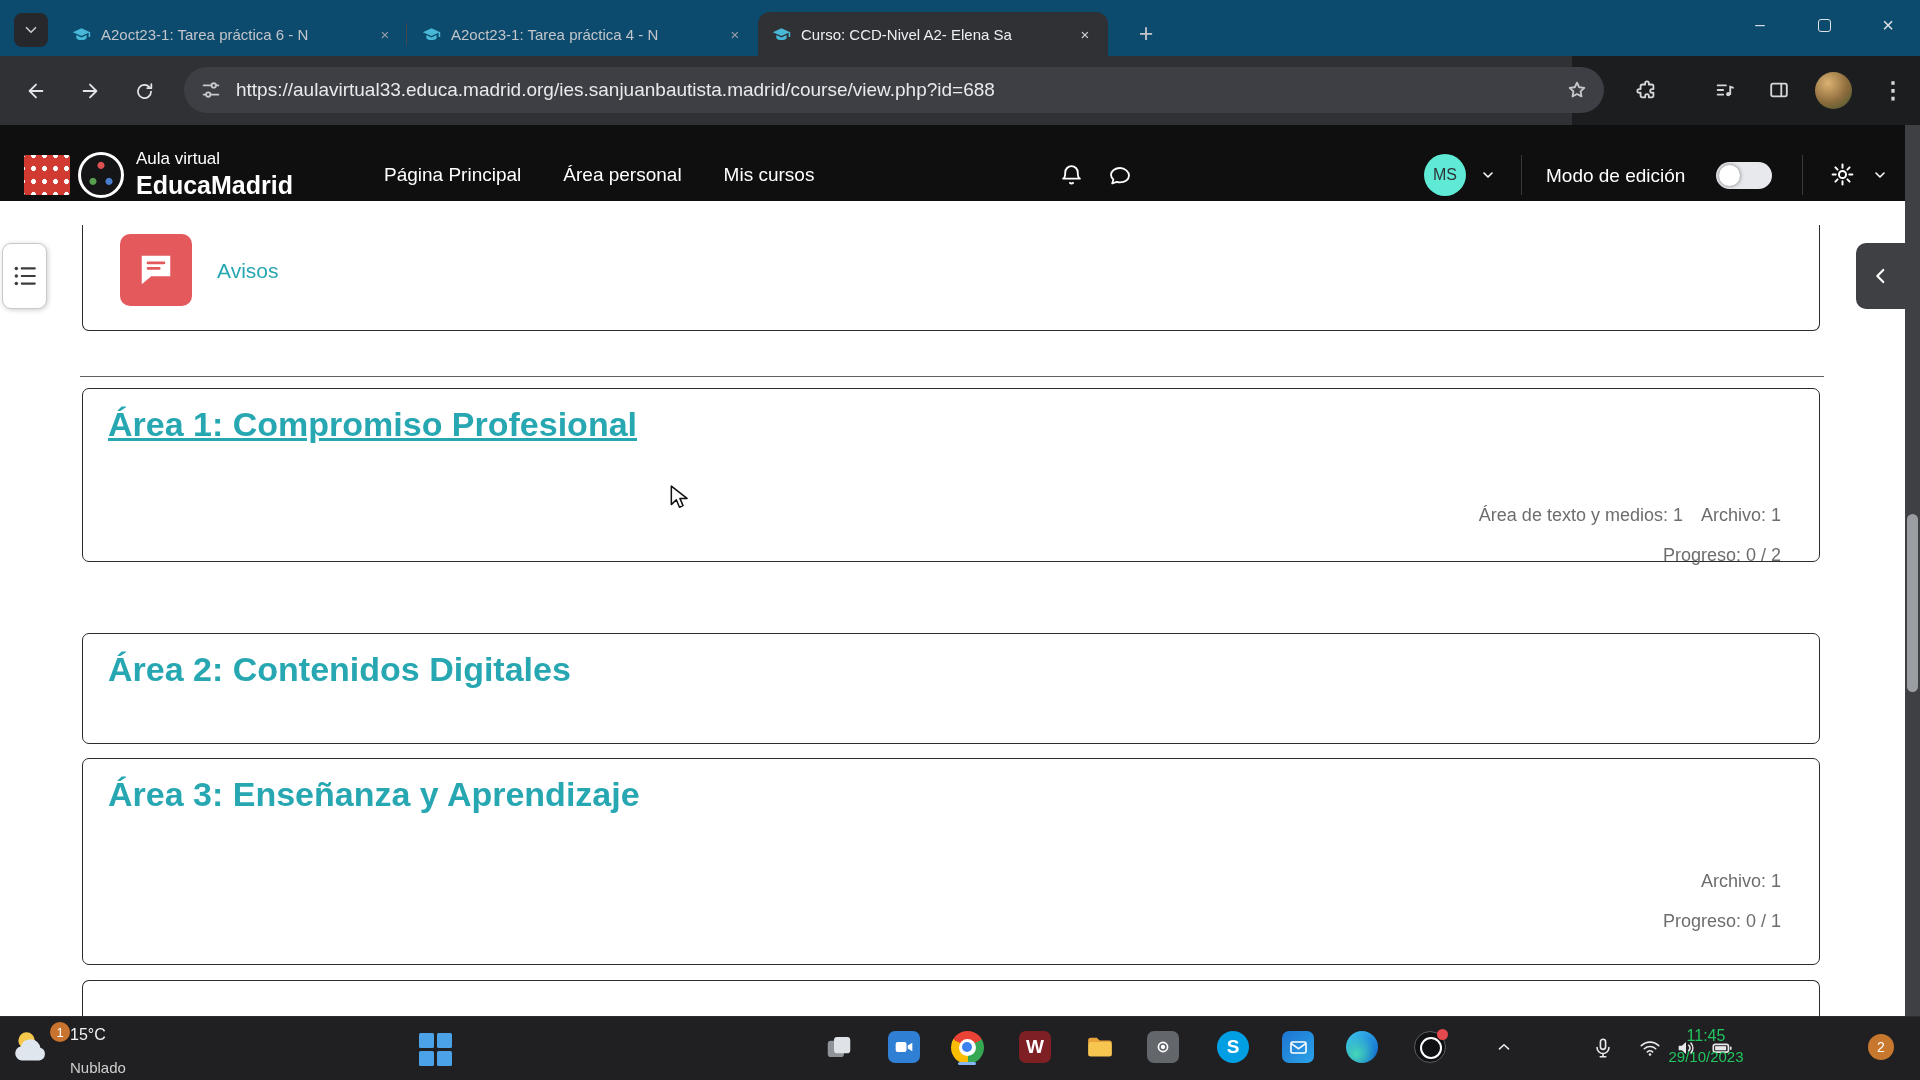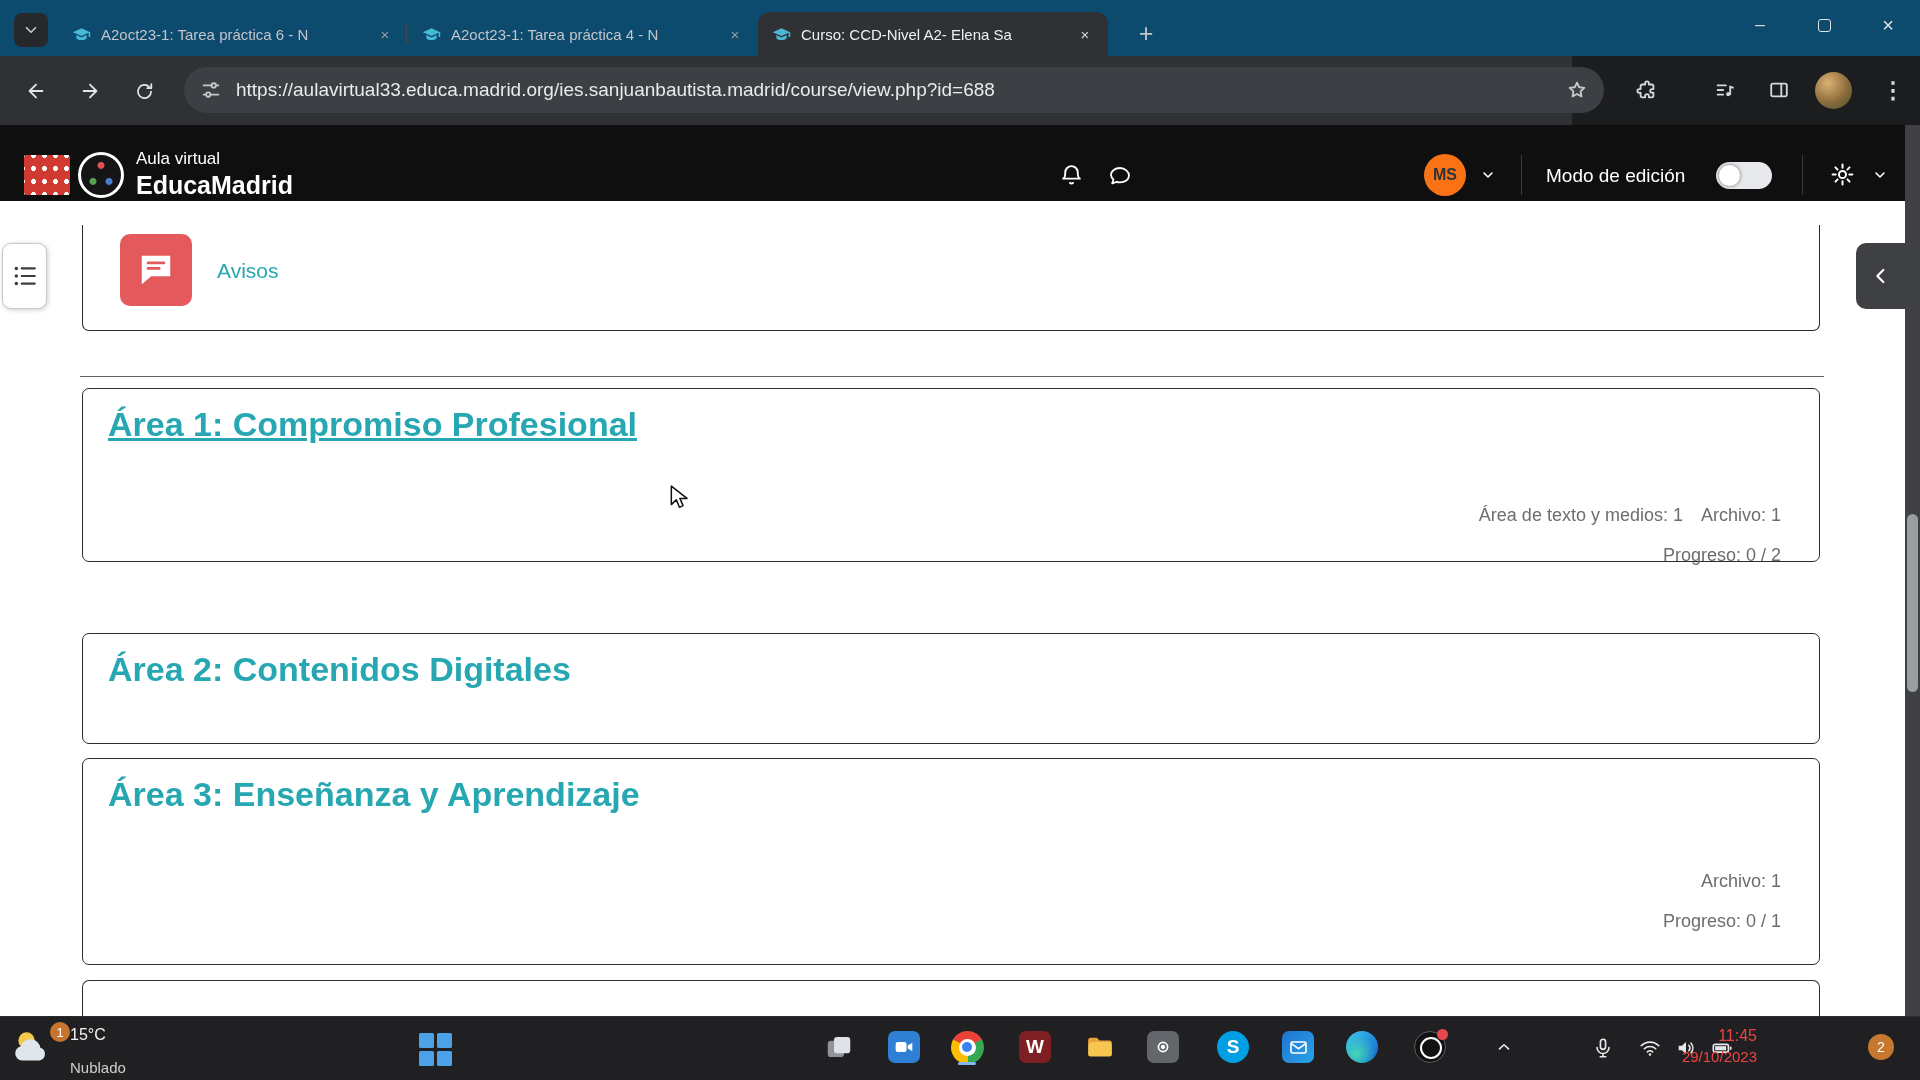--- a/index.html
+++ b/index.html
@@ -55,22 +55,22 @@
                radial-gradient(circle at 70% 66%,#4a7fd0 3px,transparent 4px),#151517}
   .brand{position:absolute;left:136px;top:24px;color:#fff;cursor:pointer}
   .brand-top{font-size:17px}
   .brand-bottom{font-size:25px;font-weight:bold;margin-top:2px}
   .mnav{position:absolute;left:384px;top:0;height:100px;display:flex;align-items:center;gap:42px}
   .mnav a{color:#fff;font-size:19px;cursor:pointer;text-decoration:none}
   .hicon{position:absolute;color:#fff;cursor:pointer}
   .userblock{position:absolute;left:1156px;top:26px;width:260px;cursor:pointer}
   .uname{color:#fff;font-size:18px}
   .urole{color:#a3a6a9;font-size:15px;font-style:italic;margin-top:5px}
-  .uavatar{position:absolute;left:1424px;top:29px;width:42px;height:42px;border-radius:50%;background:#f97316;
-    color:#2f3337;font-size:16px;font-weight:bold;display:flex;align-items:center;justify-content:center;cursor:pointer}
+  .uavatar{position:absolute;left:1424px;top:29px;width:42px;height:42px;border-radius:50%;background:#5eead4;
+    color:#2f3337;font-size:16px;font-weight:normal;display:flex;align-items:center;justify-content:center;cursor:pointer}
   .vdiv{position:absolute;top:30px;width:1px;height:40px;background:#3a3a3d}
   .editlabel{position:absolute;left:1546px;top:40px;color:#fff;font-size:19px}
   .toggle{position:absolute;left:1716px;top:37px;width:56px;height:27px;border-radius:14px;background:#e7e9ec;cursor:pointer}
   .knob{position:absolute;left:3px;top:3px;width:21px;height:21px;border-radius:50%;background:#fff;
     box-shadow:0 0 4px rgba(0,0,0,.5)}
 
   
   .card{position:absolute;left:82px;width:1738px;background:#fff;border:1px solid #2c2c2c;border-radius:7px}
   .card-top{top:100px;height:106px;border-top:none;border-radius:0 0 7px 7px}
   .hrline{position:absolute;left:80px;top:251px;width:1744px;height:1px;background:#616161}
@@ -121,21 +121,21 @@
   .chrome::after{content:"";position:absolute;left:11.5px;top:11.5px;width:10px;height:10px;border-radius:50%;background:#3b82f0}
   .chrome-ind{position:absolute;left:11px;bottom:2px;width:18px;height:3px;border-radius:2px;background:#86b5f3}
   .skype{width:32px;height:32px;border-radius:50%;background:#009fe3;display:flex;align-items:center;
     justify-content:center;color:#fff;font-weight:bold;font-size:19px}
   .edge{width:32px;height:32px;border-radius:50%;
     background:radial-gradient(circle at 32% 72%,#45d6b6,rgba(0,0,0,0) 62%),linear-gradient(135deg,#3ec6f2,#0d62c9)}
   .obs{width:32px;height:32px;border-radius:50%;background:#101113;border:1px solid #5a5c60;position:relative}
   .obs::before{content:"";position:absolute;left:5px;top:5px;width:18px;height:18px;border:2.5px solid #fff;border-radius:50%}
   .obs::after{content:"";position:absolute;right:-3px;top:-3px;width:11px;height:11px;border-radius:50%;background:#e5484d}
   .tray{position:absolute;top:20px;color:#e8e8ea}
-  .clock{position:absolute;left:1655px;top:10px;width:102px;text-align:right;color:#ef4444;cursor:pointer}
+  .clock{position:absolute;left:1655px;top:10px;width:102px;text-align:center;color:#22c55e;cursor:pointer}
   .ctime{font-size:16px}
   .cdate{font-size:15px;margin-top:3px}
   .nbadge{position:absolute;left:1868px;top:17px;width:26px;height:26px;border-radius:50%;background:#c8772e;
     color:#fff;font-size:14px;display:flex;align-items:center;justify-content:center;cursor:pointer}
 </style>
 </head>
 <body>
 
 <div class="screen">
 
@@ -251,20 +251,25 @@
 
   <div class="viewport">
 
     <div class="mheader">
       <div class="logo-flag"></div>
       <div class="logo-circle"></div>
       <div class="brand">
         <div class="brand-top">Aula virtual</div>
         <div class="brand-bottom">EducaMadrid</div>
       </div>
+      <div class="mnav">
+        <a>Página Principal</a>
+        <a>Área personal</a>
+        <a>Mis cursos</a>
+      </div>
 
       <span class="hicon" style="left:1059px;top:37px">
         <svg width="25" height="25" viewBox="0 0 24 24" fill="none" stroke="currentColor" stroke-width="1.8" stroke-linecap="round" stroke-linejoin="round">
             <path d="M18 10a6 6 0 1 0-12 0c0 5-2 6-2 6h16s-2-1-2-6"></path>
             <path d="M10.5 20a2 2 0 0 0 3 0"></path>
           </svg>
       </span>
       <span class="hicon" style="left:1108px;top:39px">
         <svg width="24" height="24" viewBox="0 0 24 24" fill="none" stroke="currentColor" stroke-width="1.8" stroke-linejoin="round">
             <path d="M12 4c-5 0-9 3-9 6.8 0 1.8.9 3.4 2.4 4.6L4.2 19.5l4.4-1.6c1 .3 2.2.5 3.4.5 5 0 9-3 9-6.8S17 4 12 4z"></path>

